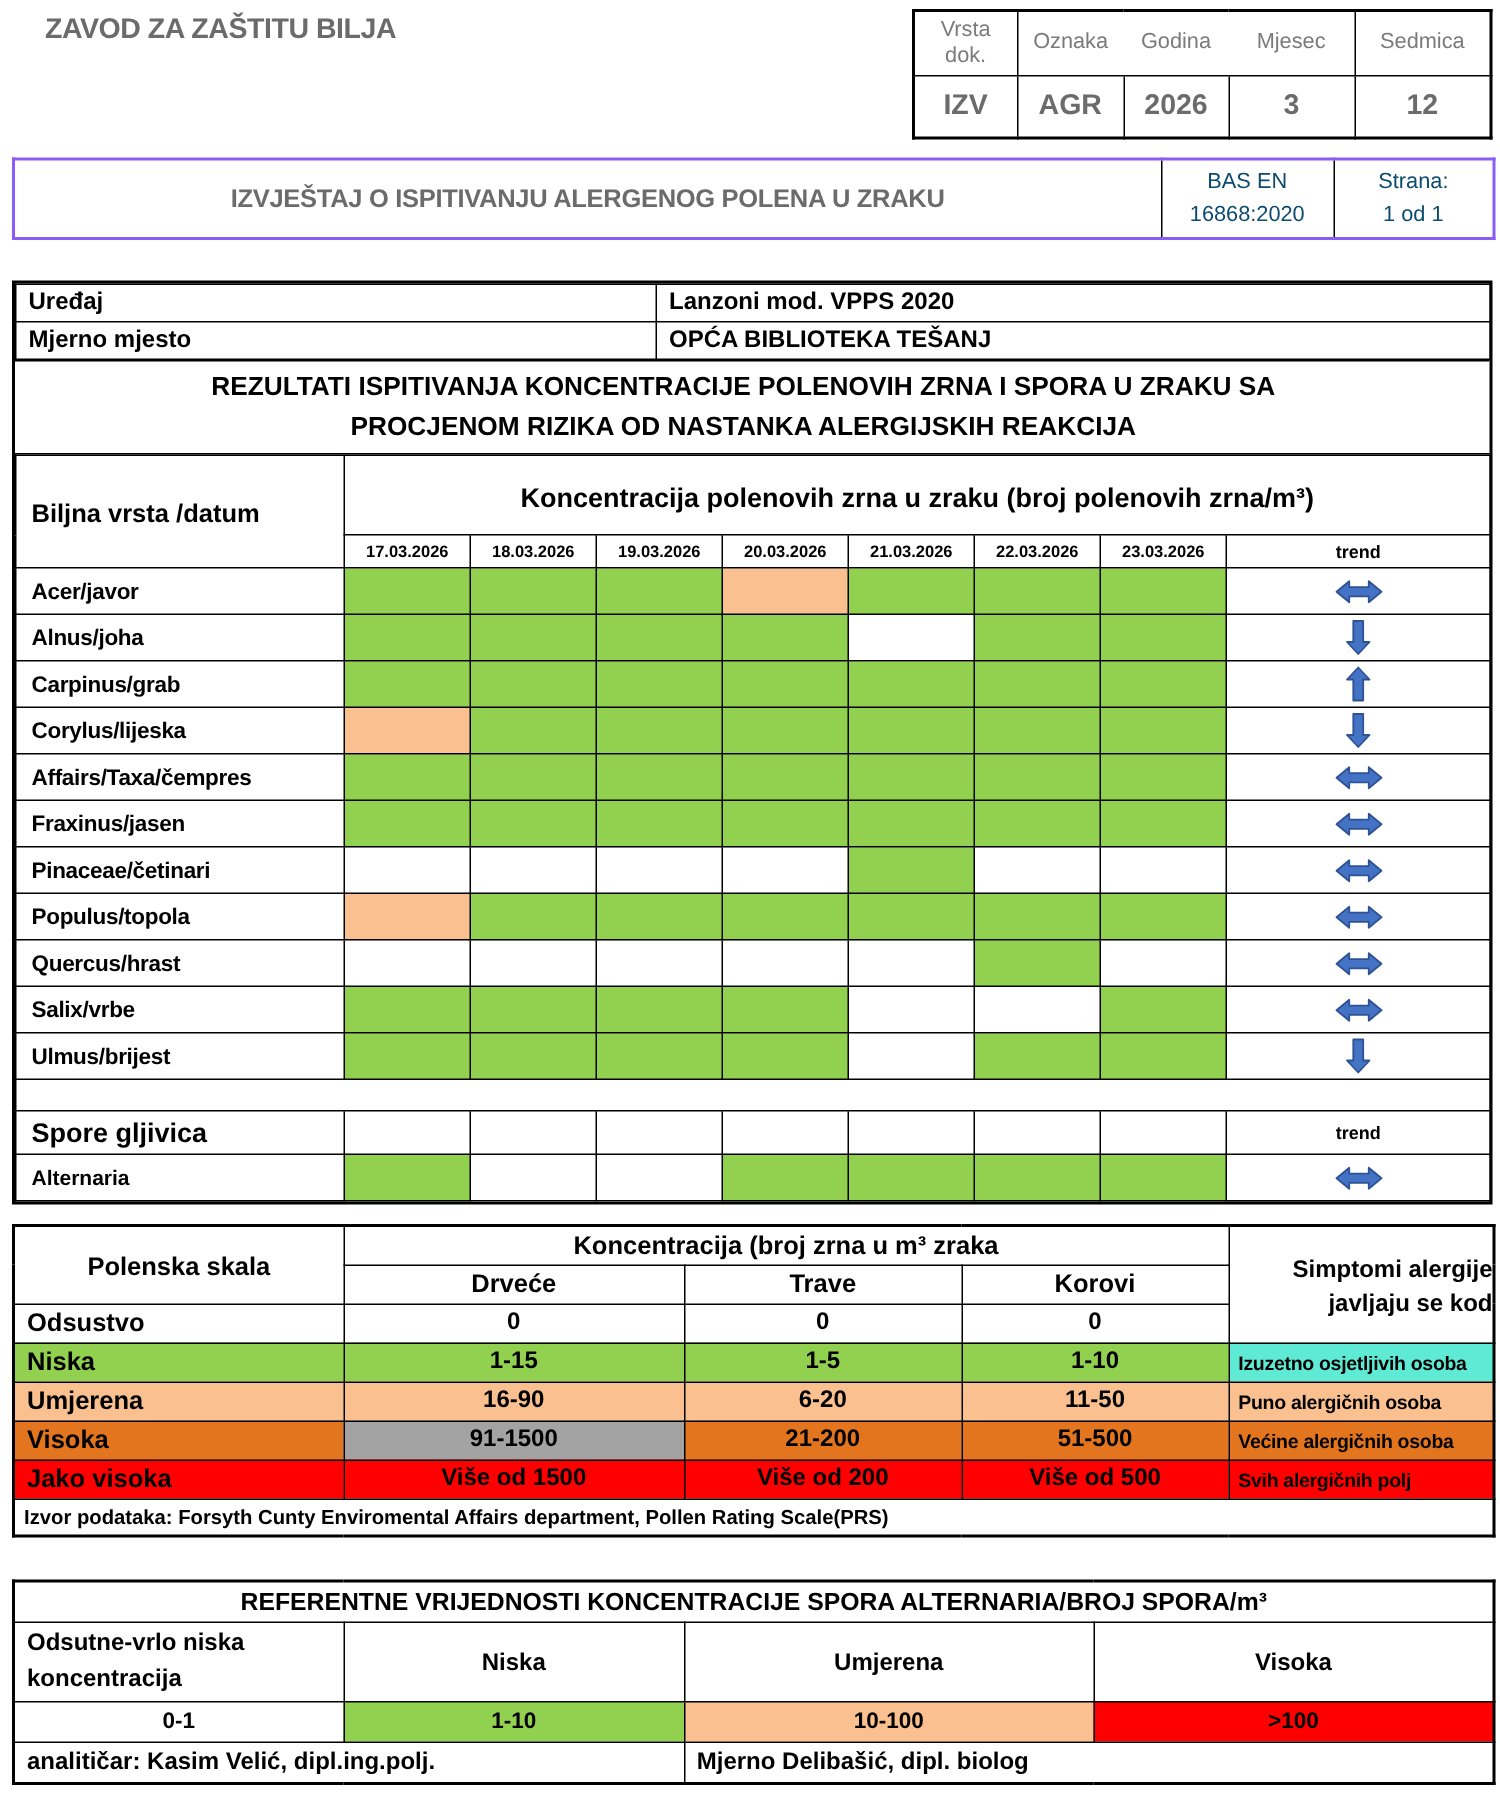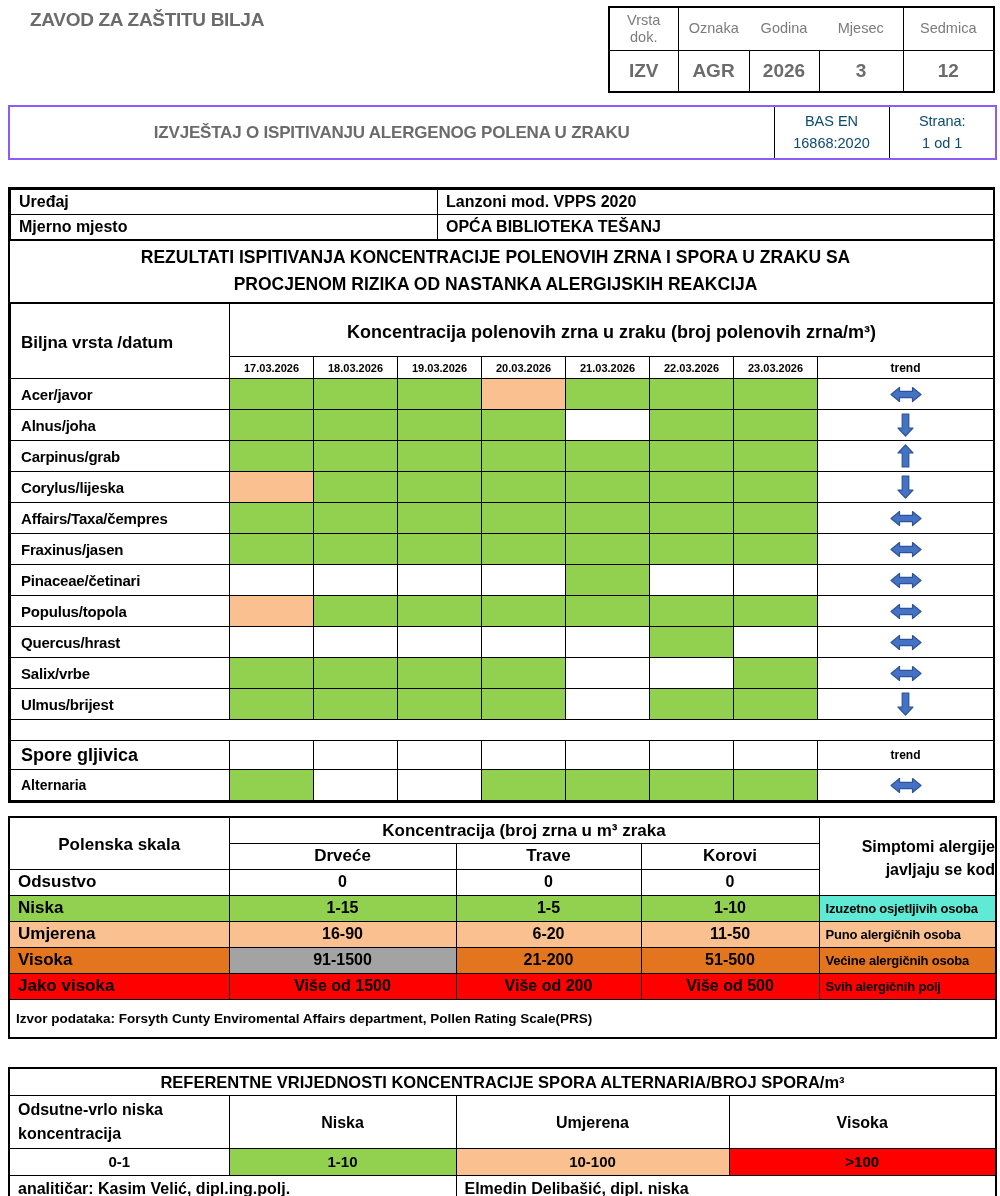--- a/index.html
+++ b/index.html
@@ -49,21 +49,21 @@
   
   .scale-tbl { width: 987px; border: 2px solid #000; table-layout: fixed; margin-top: 13px; }
   .scale-tbl td { border: 1px solid #000; vertical-align: middle; font-weight: bold; }
   .sc-corner { text-align: center; vertical-align: top; font-size: 17px; padding-top: 3px; }
   .sc-conc { text-align: center; font-size: 17px; height: 26px; }
   .sc-sub { text-align: center; font-size: 17px; height: 26px; }
   .sc-sym-head { text-align: right; vertical-align: top; font-size: 16px; line-height: 1.45; padding-top: 3px; }
   .sc-label { font-size: 17px; padding-left: 8px; height: 26px; }
   .sc-val { text-align: center; font-size: 16px; }
   .sc-sym { font-size: 13px; padding-left: 6px; letter-spacing: -0.2px; }
-  .sc-source { font-weight: normal; font-size: 13.5px; height: 39px; padding-left: 6px; }
+  .sc-source { font-weight: normal; font-size: 13.5px; height: 25px; padding-left: 6px; }
 
   
   .ref-tbl { width: 987px; border: 2px solid #000; table-layout: fixed; margin-top: 28px; }
   .ref-tbl td { border: 1px solid #000; vertical-align: middle; font-weight: bold; }
   .ref-title { text-align: center; font-size: 16.5px; height: 27px; }
   .ref-h1 { font-size: 16px; padding: 2px 8px; line-height: 1.5; height: 50px; vertical-align: top; }
   .ref-h { text-align: center; font-size: 16px; vertical-align: top; padding-top: 3px; }
   .ref-val { text-align: center; font-size: 15px; height: 27px; }
   .ref-analyst { font-size: 16px; padding: 2px 8px; height: 28px; }
 </style>
@@ -451,18 +451,18 @@
         <td class="ref-h">Visoka</td>
       </tr>
       <tr>
         <td class="ref-val">0-1</td>
         <td class="ref-val" style="background: rgb(146, 208, 80);">1-10</td>
         <td class="ref-val" style="background: rgb(250, 192, 144);">10-100</td>
         <td class="ref-val" style="background: rgb(255, 0, 0);">&gt;100</td>
       </tr>
       <tr>
         <td class="ref-analyst" colspan="2">analitičar: Kasim Velić,  dipl.ing.polj.</td>
-        <td class="ref-analyst" colspan="2">Elmedin Delibašić, dipl. niska</td>
+        <td class="ref-analyst" colspan="2">Mjerno Delibašić, dipl. biolog</td>
       </tr>
     </tbody>
   </table>
 
 </div>
 
 </body></html>

